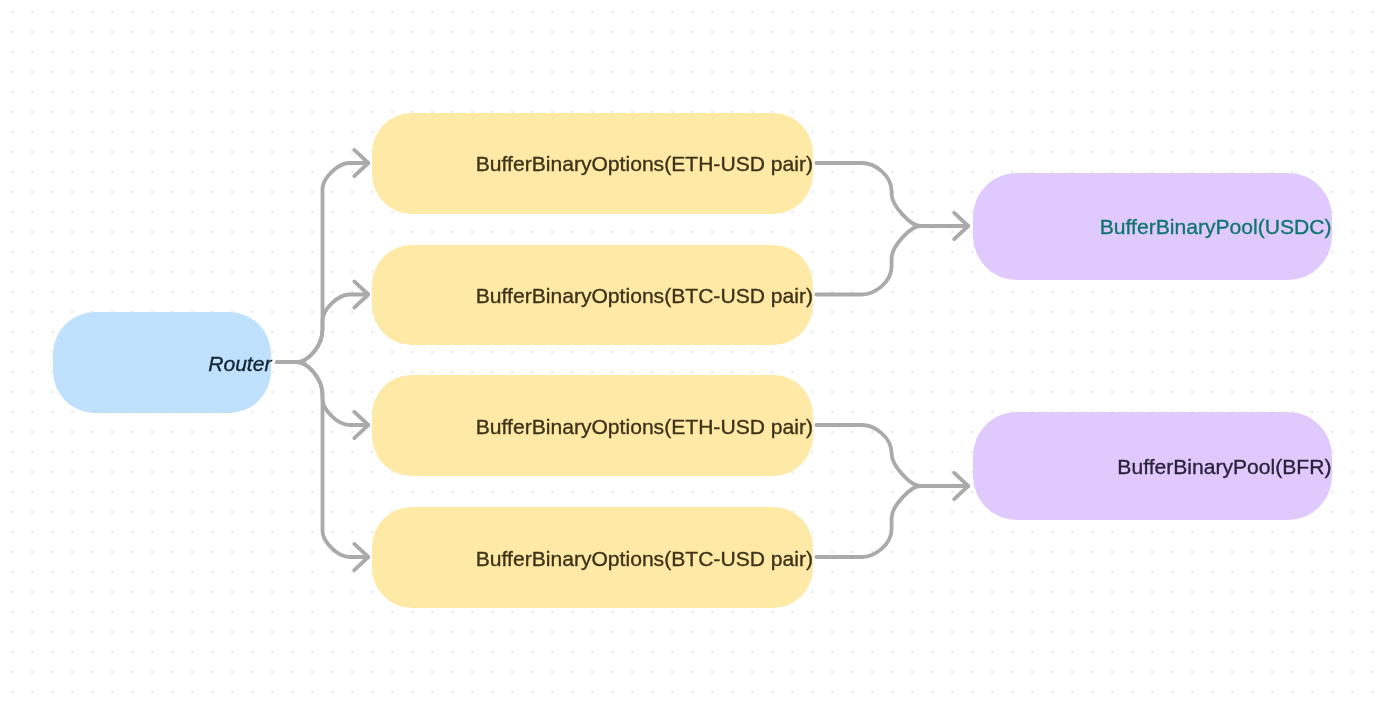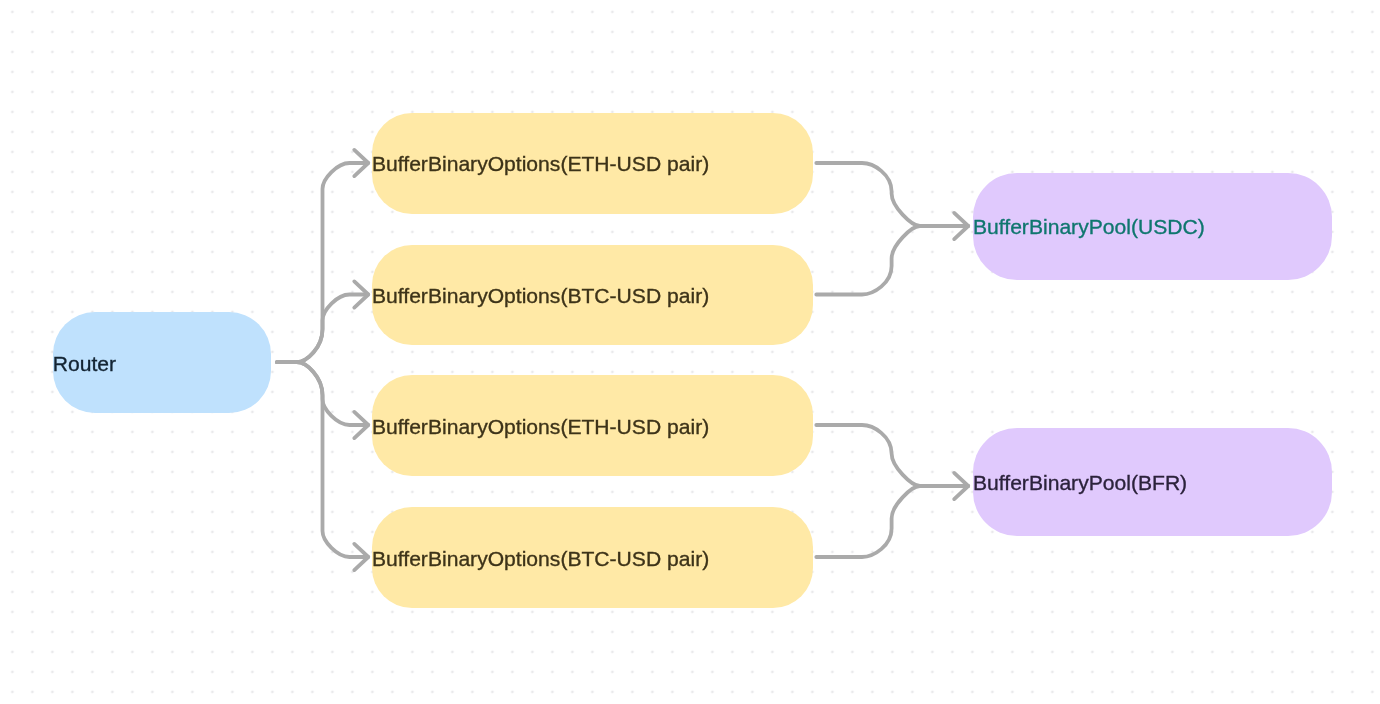--- a/index.html
+++ b/index.html
@@ -9,21 +9,21 @@
     font-family:"Liberation Sans",sans-serif;
     background:#FFFFFF;
   }
   #canvas{position:relative;width:1380px;height:704px;background:#FFFFFF;}
   #dots{position:absolute;left:0;top:0;width:1380px;height:704px;
     background-image:radial-gradient(circle at 2px 2px, #E9E9EB 1.0px, rgba(255,255,255,0) 1.75px);
     background-size:20px 20px;
     background-position:10.4px 9.9px;
   }
   svg#edges{position:absolute;left:0;top:0;width:1380px;height:704px;overflow:visible;}
-  .node{position:absolute;display:flex;align-items:center;justify-content:flex-start;
+  .node{position:absolute;display:flex;align-items:center;justify-content:flex-end;
         box-sizing:border-box;}
   .node-label{line-height:1;white-space:nowrap;position:relative;top:1px;
         -webkit-font-smoothing:antialiased;transform:translateZ(0);
         -webkit-text-stroke:0.35px currentColor;}
 </style>
 </head>
 <body>
 
 <div id="canvas" style="background: rgb(255, 255, 255);">
 
@@ -45,21 +45,21 @@
         <path d="M354.3,281.4 L368.3,294.5 L354.3,307.6" fill="none" stroke="#AAAAAA" stroke-width="3.8" stroke-linecap="round" stroke-linejoin="round"></path>
         <path d="M354.3,411.9 L368.3,425 L354.3,438.1" fill="none" stroke="#AAAAAA" stroke-width="3.8" stroke-linecap="round" stroke-linejoin="round"></path>
         <path d="M354.3,543.9 L368.3,557 L354.3,570.1" fill="none" stroke="#AAAAAA" stroke-width="3.8" stroke-linecap="round" stroke-linejoin="round"></path>
         <path d="M954.2,212.9 L968.2,226 L954.2,239.1" fill="none" stroke="#AAAAAA" stroke-width="3.8" stroke-linecap="round" stroke-linejoin="round"></path>
         <path d="M954.2,472.9 L968.2,486 L954.2,499.1" fill="none" stroke="#AAAAAA" stroke-width="3.8" stroke-linecap="round" stroke-linejoin="round"></path>
       </g>
   </svg>
 
   <div id="nodes">
 
-    <div class="node" id="node-router" style="left: 52.8px; top: 312px; width: 218.7px; height: 100.5px; background: rgb(191, 225, 253); border-radius: 42px;">
+    <div class="node" id="node-router" style="left: 52.8px; top: 312px; width: 218.7px; height: 100.5px; background: rgb(191, 225, 253); border-radius: 42px; font-style: italic;">
       <span class="node-label" style="color: rgb(19, 36, 51); font-size: 21.1px;">Router</span>
     </div>
 
     <div class="node" id="node-opt1" style="left: 372px; top: 112.5px; width: 441px; height: 101px; background: rgb(255, 233, 166); border-radius: 40px;">
       <span class="node-label" style="color: rgb(61, 51, 25); font-size: 21.1px;">BufferBinaryOptions(ETH-USD pair)</span>
     </div>
 
     <div class="node" id="node-opt2" style="left: 372px; top: 244.5px; width: 441px; height: 100px; background: rgb(255, 233, 166); border-radius: 40px;">
       <span class="node-label" style="color: rgb(61, 51, 25); font-size: 21.1px;">BufferBinaryOptions(BTC-USD pair)</span>
     </div>
@@ -69,18 +69,18 @@
     </div>
 
     <div class="node" id="node-opt4" style="left: 372px; top: 507px; width: 441px; height: 100.5px; background: rgb(255, 233, 166); border-radius: 40px;">
       <span class="node-label" style="color: rgb(61, 51, 25); font-size: 21.1px;">BufferBinaryOptions(BTC-USD pair)</span>
     </div>
 
     <div class="node" id="node-pool1" style="left: 973px; top: 172.5px; width: 358.5px; height: 107px; background: rgb(224, 201, 253); border-radius: 44px;">
       <span class="node-label" style="color: #0f766e; font-size: 21.1px;">BufferBinaryPool(USDC)</span>
     </div>
 
-    <div class="node" id="node-pool2" style="left: 973px; top: 428px; width: 358.5px; height: 107.5px; background: rgb(224, 201, 253); border-radius: 44px;">
+    <div class="node" id="node-pool2" style="left: 973px; top: 412px; width: 358.5px; height: 107.5px; background: rgb(224, 201, 253); border-radius: 44px;">
       <span class="node-label" style="color: rgb(43, 34, 59); font-size: 21.1px;">BufferBinaryPool(BFR)</span>
     </div>
 
   </div>
 </div>
 
 </body></html>

